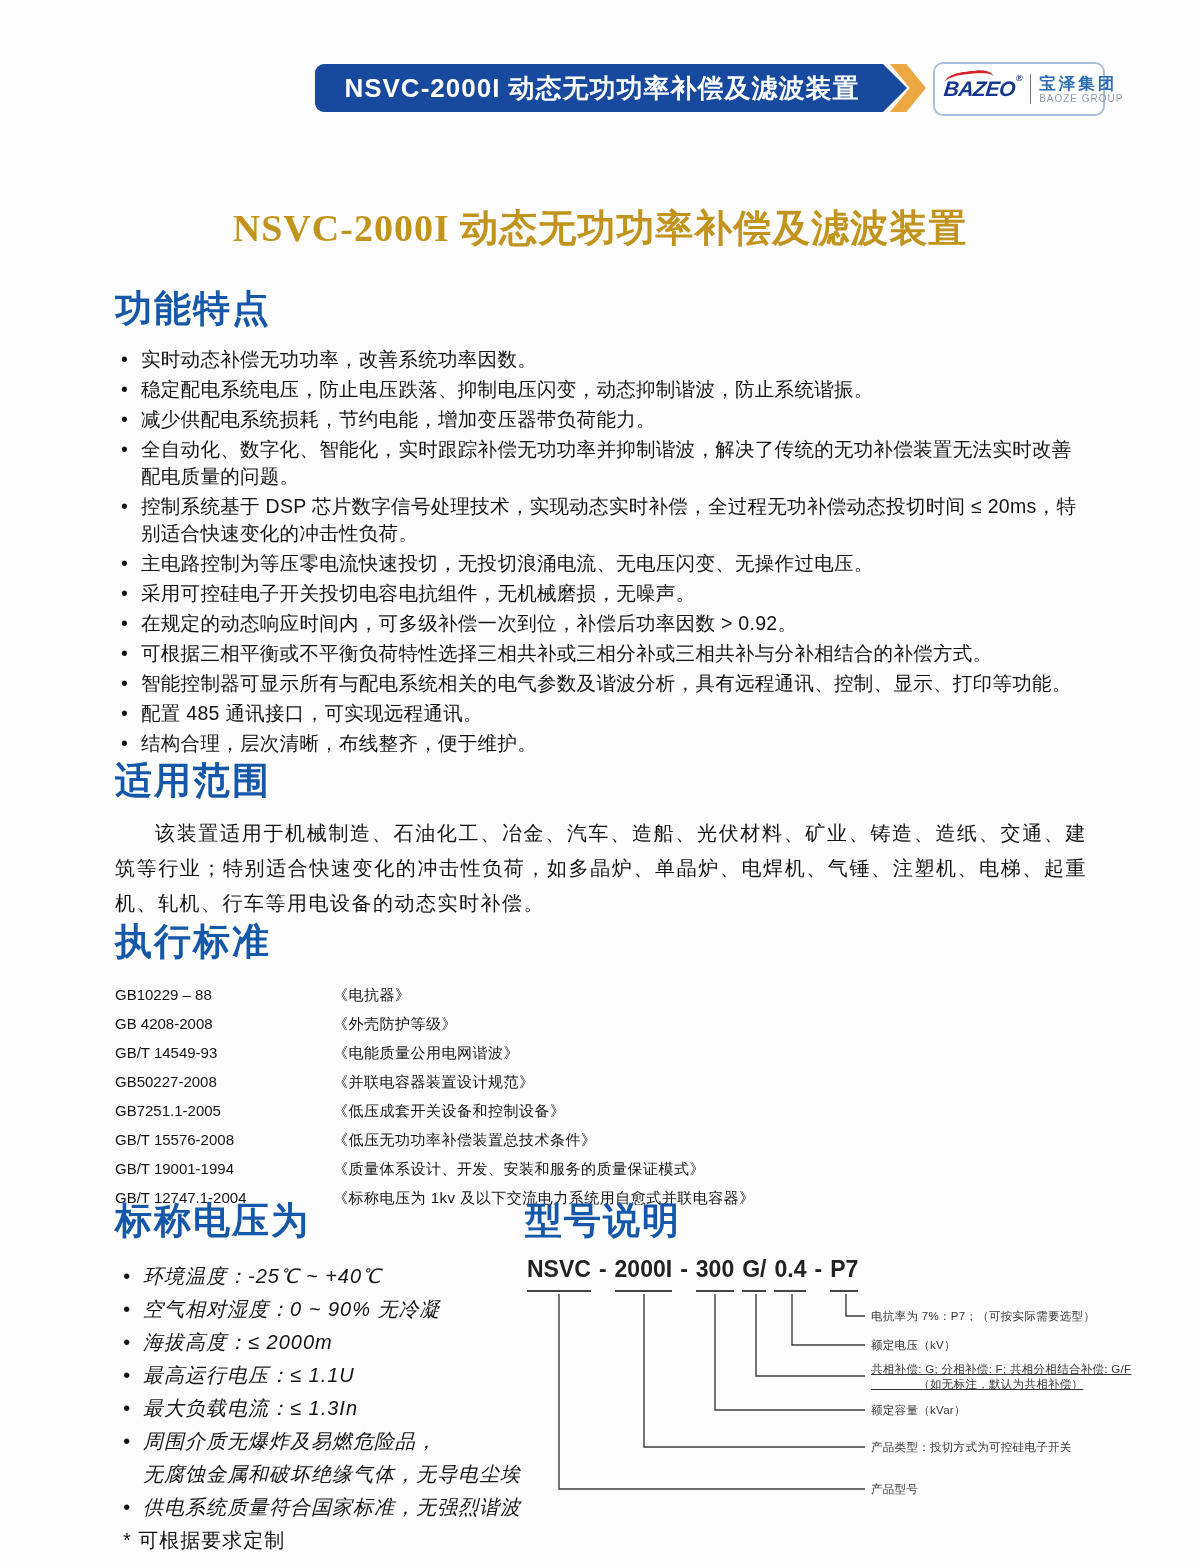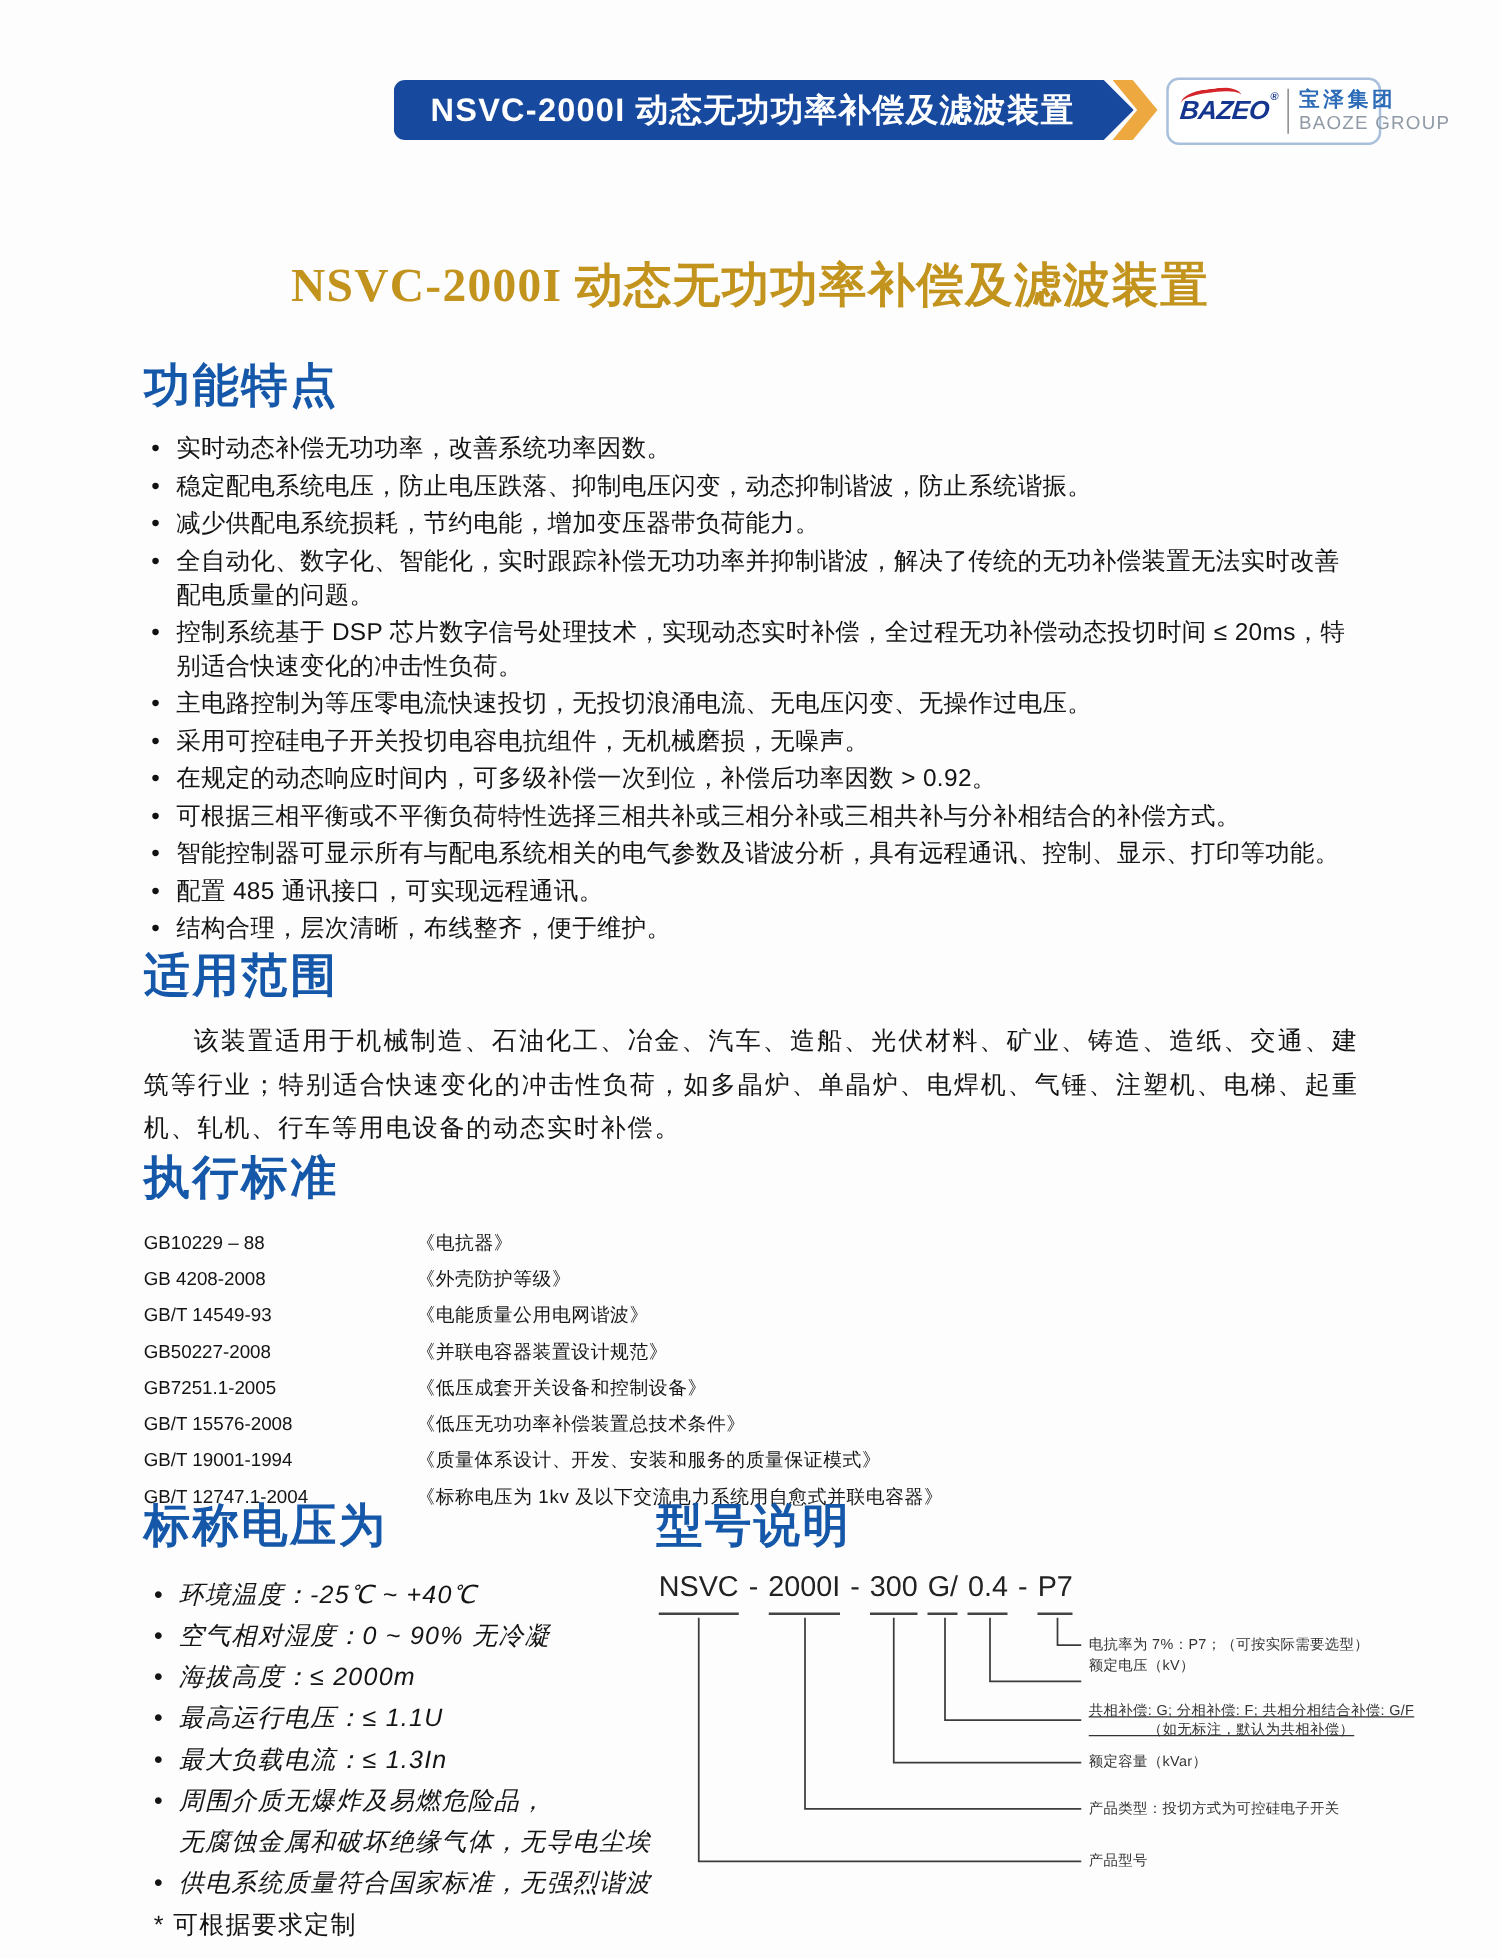--- a/index.html
+++ b/index.html
@@ -17,21 +17,21 @@
   .logo-box{position:absolute;left:933px;top:62px;width:172px;height:54px;background:#ffffff;
     border:2px solid #a9c0dc;border-radius:10px;box-sizing:border-box;
     display:flex;align-items:center;gap:9px;padding:4px 9px;}
   .logo-mark{position:relative;flex:none;font-style:italic;font-weight:900;font-size:21px;
     color:#15368f;transform:skewX(-6deg);letter-spacing:-0.5px;}
   .logo-mark::before{content:"";position:absolute;top:-6px;left:0;width:48px;height:14px;
     border-top:3px solid #d5252b;border-radius:50% / 62%;transform:rotate(-7deg);}
   .logo-reg{font-size:9px;font-style:normal;vertical-align:super;color:#15368f;position:relative;top:-7px;}
   .logo-names{display:flex;flex-direction:column;line-height:1.15;border-left:1px solid #737373;padding-left:8px;}
   .logo-cn{color:#2b6bb8;font-weight:bold;font-size:16.5px;letter-spacing:3px;white-space:nowrap;}
-  .logo-en{color:#8f9aa6;font-size:15px;letter-spacing:1px;white-space:nowrap;}
+  .logo-en{color:#8f9aa6;font-size:10px;letter-spacing:1px;white-space:nowrap;}
 
   
   .page-title{position:absolute;left:0;top:203px;width:100%;text-align:center;
     font-family:"Liberation Serif",serif;font-weight:bold;font-size:38px;color:#c3941d;letter-spacing:1px;}
 
   
   .content{position:absolute;left:115px;top:288px;width:972px;}
   h2.sec{font-size:37px;font-weight:bold;color:#1557a8;letter-spacing:2px;margin:0;line-height:1.15;}
   .feat-list{list-style:none;margin:15px 0 0;padding:0;}
   .feat-list li{position:relative;padding-left:26px;font-size:19.5px;line-height:27px;margin:3px 0;letter-spacing:0.3px;}
@@ -47,28 +47,28 @@
   
   .env{position:absolute;left:115px;top:1200px;width:412px;}
   .env ul{list-style:none;margin:17px 0 0;padding:0;font-style:italic;}
   .env li{position:relative;padding-left:28px;font-size:20px;line-height:33px;letter-spacing:1px;white-space:pre-line;}
   .env li::before{content:"•";position:absolute;left:8px;}
   .env .note{padding-left:8px;font-size:20px;line-height:33px;letter-spacing:1px;}
 
   
   .model{position:absolute;left:525px;top:1200px;width:662px;height:360px;}
   .model-string{position:absolute;left:2px;top:56px;display:flex;align-items:baseline;gap:8px;
-    font-weight:normal;font-size:23px;color:#222222;}
+    font-weight:bold;font-size:23px;color:#222222;}
   .seg{padding-bottom:7px;}
   .seg.u{border-bottom:2px solid #444444;}
   .diagram{position:absolute;left:2px;top:94px;width:660px;height:240px;}
   .diagram svg{position:absolute;left:0;top:0;}
   .lbl{position:absolute;left:344px;width:312px;font-size:11.5px;line-height:15px;color:#333333;
     letter-spacing:0.3px;white-space:pre-line;}
-  .lbl0{top:15px;} .lbl1{top:32px;} .lbl2{top:68px;text-decoration:underline;} .lbl3{top:109px;} .lbl4{top:146px;} .lbl5{top:188px;}
+  .lbl0{top:15px;} .lbl1{top:44px;} .lbl2{top:68px;text-decoration:underline;} .lbl3{top:109px;} .lbl4{top:146px;} .lbl5{top:188px;}
 </style>
 </head>
 <body>
 
 <div class="page">
 
   <div class="banner-bar">
     <span>NSVC-2000I 动态无功功率补偿及滤波装置</span>
   </div>
   <div class="banner-chevron"></div>

